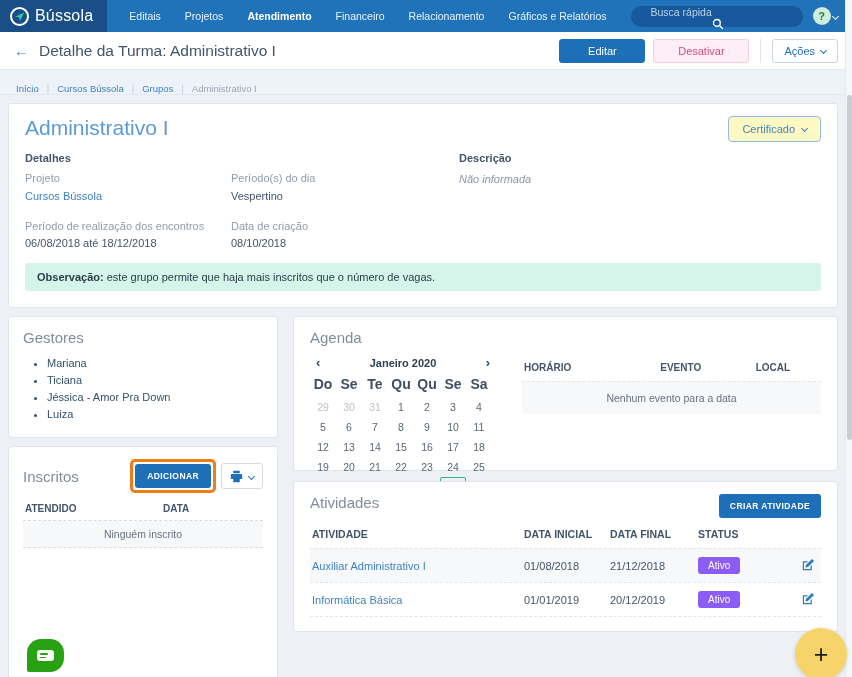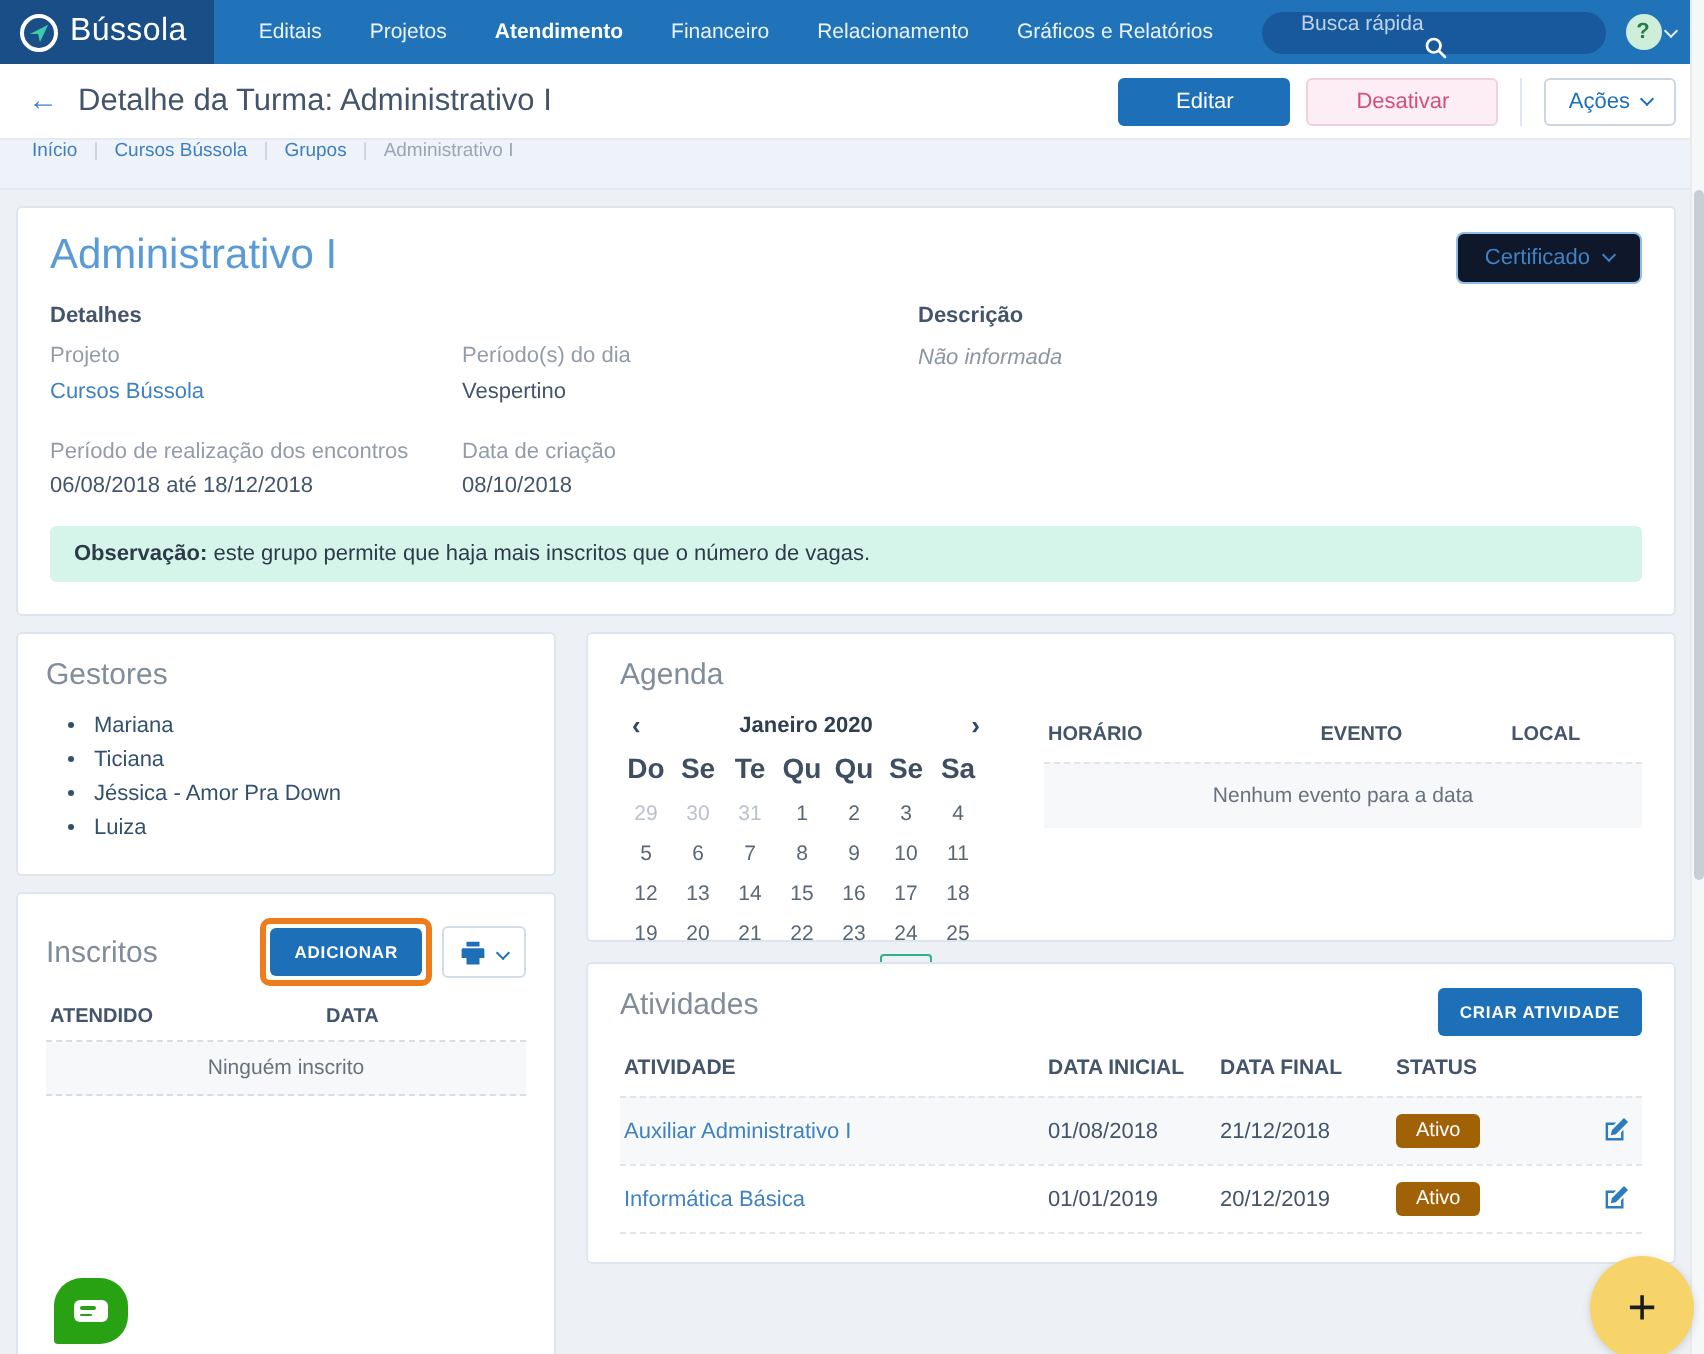--- a/index.html
+++ b/index.html
@@ -27,37 +27,37 @@
   .page-title { font-size:15.5px; font-weight:400; color:#44546a; }
   .pagebar-actions { margin-left:auto; display:flex; align-items:center; }
   .btn { font-family:inherit; cursor:pointer; border-radius:3px; font-size:11px; }
   .btn-edit { background:#1d6fb8; color:#fff; border:1px solid #1d6fb8; width:86px; height:24px; }
   .btn-deactivate { background:#fdeef5; color:#d04f7e; border:1px solid #f3cfdd; width:96px; height:24px; margin-left:8px; }
   .v-div { width:1px; height:24px; background:#e0e6ed; margin:0 11px; }
   .btn-actions { background:#fff; color:#1d6fb8; border:1px solid #ccd6e2; height:24px; padding:0 11px; }
   .btn-actions .chev { margin-left:6px; }
 
   
-  .crumbs { height:25px; background:#eef3f9; border-bottom:1px solid #e3e9f0; display:flex; align-items:flex-start; padding:0 16px; font-size:9.5px; }
+  .crumbs { height:25px; background:#eef3f9; border-bottom:1px solid #e3e9f0; display:flex; align-items:flex-end; padding:0 16px; font-size:9.5px; }
   .crumb-link { color:#3f7fbf; text-decoration:none; cursor:pointer; }
   .crumb-sep { color:#c3cfdb; margin:0 8px; }
   .crumb-cur { color:#9aa6b3; }
 
   
   .content { padding:8px 7px 0 8px; width:845px; }
   .card { background:#fff; border:1px solid #dfe5ec; border-radius:3px; }
   .cols { display:flex; gap:15px; margin-top:8px; }
   .col-left { width:270px; flex:none; display:flex; flex-direction:column; gap:8px; }
   .col-right { flex:1; display:flex; flex-direction:column; gap:10px; }
 
   
   .main-card { padding:12px 16px 16px; }
   .main-card-head { display:flex; justify-content:space-between; align-items:flex-start; }
   .turma-title { color:#5b9bd5; font-size:21px; font-weight:400; }
-  .btn-cert { background:#0f172a; border:1px solid #8fbce4; color:#3f83c4; border-radius:4px; padding:6px 13px; font-size:11px; }
+  .btn-cert { background:#fef9c3; border:1px solid #8fbce4; color:#3f83c4; border-radius:4px; padding:6px 13px; font-size:11px; }
   .btn-cert .chev { margin-left:7px; }
   .dgrid { display:grid; grid-template-columns:206px 228px 1fr; margin-top:10px; font-size:11px; row-gap:2px; }
   .dhead { font-weight:bold; color:#44546a; font-size:11px; margin-bottom:4px; }
   .dlabel { color:#929caa; padding-top:2px; }
   .dval { color:#44546a; padding-top:3px; }
   .dval.link { color:#3f82c2; cursor:pointer; }
   .dval.muted-italic { color:#8c96a3; font-style:italic; }
   .dgap { height:12px; grid-column:1 / span 3; }
   .obs-bar { margin-top:14px; background:#d5f4ea; border-radius:3px; padding:8px 12px; font-size:11px; color:#2d3b49; }
 
@@ -97,21 +97,21 @@
   
   .atv-card { padding:12px 16px 14px; }
   .atv-head-row { display:flex; align-items:flex-start; justify-content:space-between; }
   .btn-create { background:#1d6fb8; color:#fff; border:none; font-size:8.5px; font-weight:bold; letter-spacing:.4px; padding:7px 11px; border-radius:3px; }
   .atv-cols, .atv-row { display:grid; grid-template-columns:212px 86px 88px 92px 1fr; align-items:center; }
   .atv-cols { font-size:10.5px; font-weight:bold; color:#44546a; padding:10px 2px 8px; }
   .atv-row { font-size:11px; padding:8px 2px; border-top:1px dashed #e2e6ea; }
   .atv-row:last-child { border-bottom:1px dashed #e2e6ea; }
   .atv-row.alt { background:#f7f8fa; }
   .atv-name { color:#3f82c2; text-decoration:none; cursor:pointer; }
-  .badge { background:#a16207; color:#fff; font-size:10px; padding:3px 10px; border-radius:3px; display:inline-block; }
+  .badge { background:#8b5cf6; color:#fff; font-size:10px; padding:3px 10px; border-radius:3px; display:inline-block; }
   .atv-edit { text-align:right; cursor:pointer; padding-right:4px; }
 
   
   .chat-fab { position:absolute; left:27px; bottom:5px; width:37px; height:33px; background:#28a213; border-radius:14px 14px 14px 2px; display:flex; align-items:center; justify-content:center; cursor:pointer; z-index:20; }
   .chat-bubble { width:17px; height:11px; background:#fff; border-radius:3px; display:flex; flex-direction:column; justify-content:center; gap:2px; padding-left:3px; }
   .chat-bubble i { display:block; height:1.5px; background:#28a213; border-radius:1px; }
   .chat-bubble i:nth-child(1){ width:8px; } .chat-bubble i:nth-child(2){ width:6px; }
   .plus-fab { position:absolute; right:5px; bottom:-3px; width:52px; height:52px; border-radius:50%; background:#f6d469; color:#1c1c1c; font-size:25px; display:flex; align-items:center; justify-content:center; cursor:pointer; z-index:20; box-shadow:0 1px 4px rgba(0,0,0,.15); }
 
   

